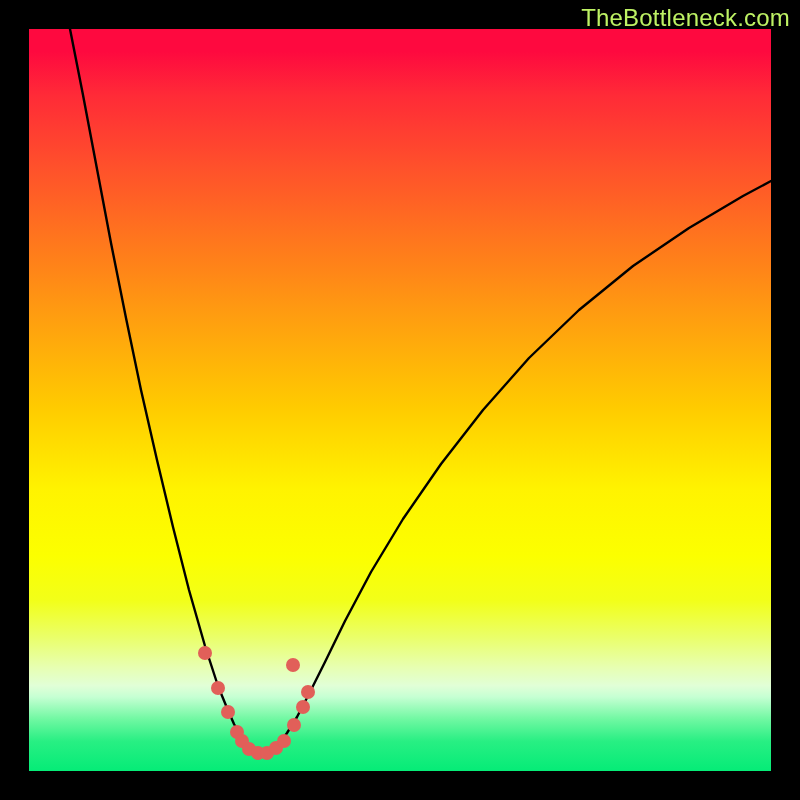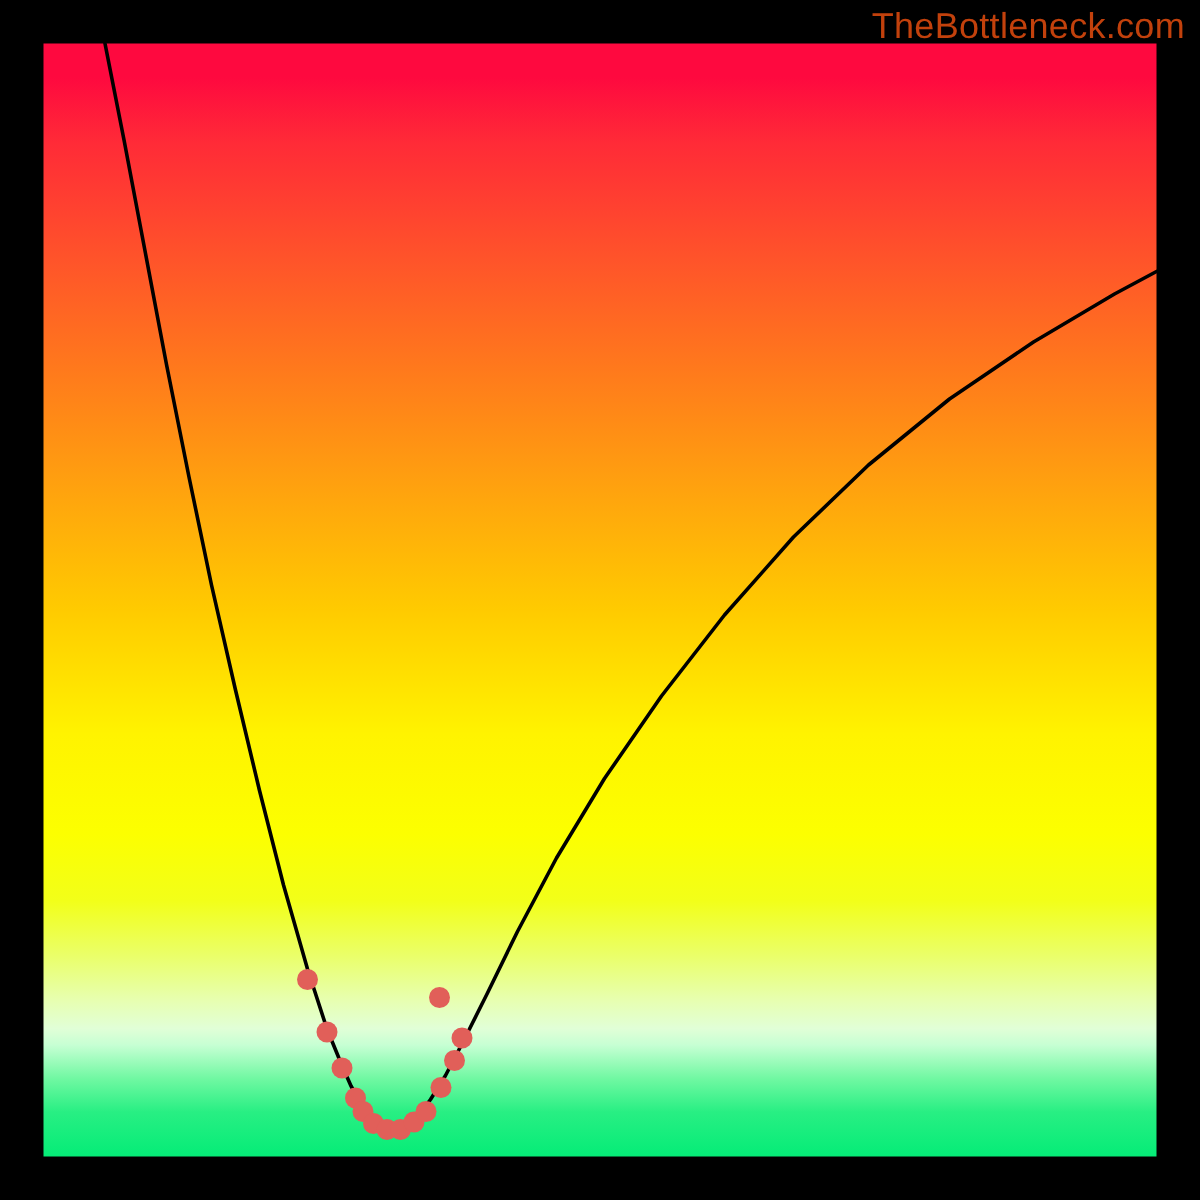--- a/index.html
+++ b/index.html
@@ -34,21 +34,21 @@
       #c6ffd3 90%,
       #70f8a2 93%,
       #28ef83 96%,
       #05ec77 100%
     );
   }
   .watermark {
     position: absolute;
     top: 4px;
     right: 10px;
-    color: #c2410c;
+    color: #bef264;
     font-size: 24px;
     font-weight: 400;
     letter-spacing: 0.2px;
   }
   .curve-svg {
     position: absolute;
     left: 29px;
     top: 29px;
     width: 742px;
     height: 742px;

